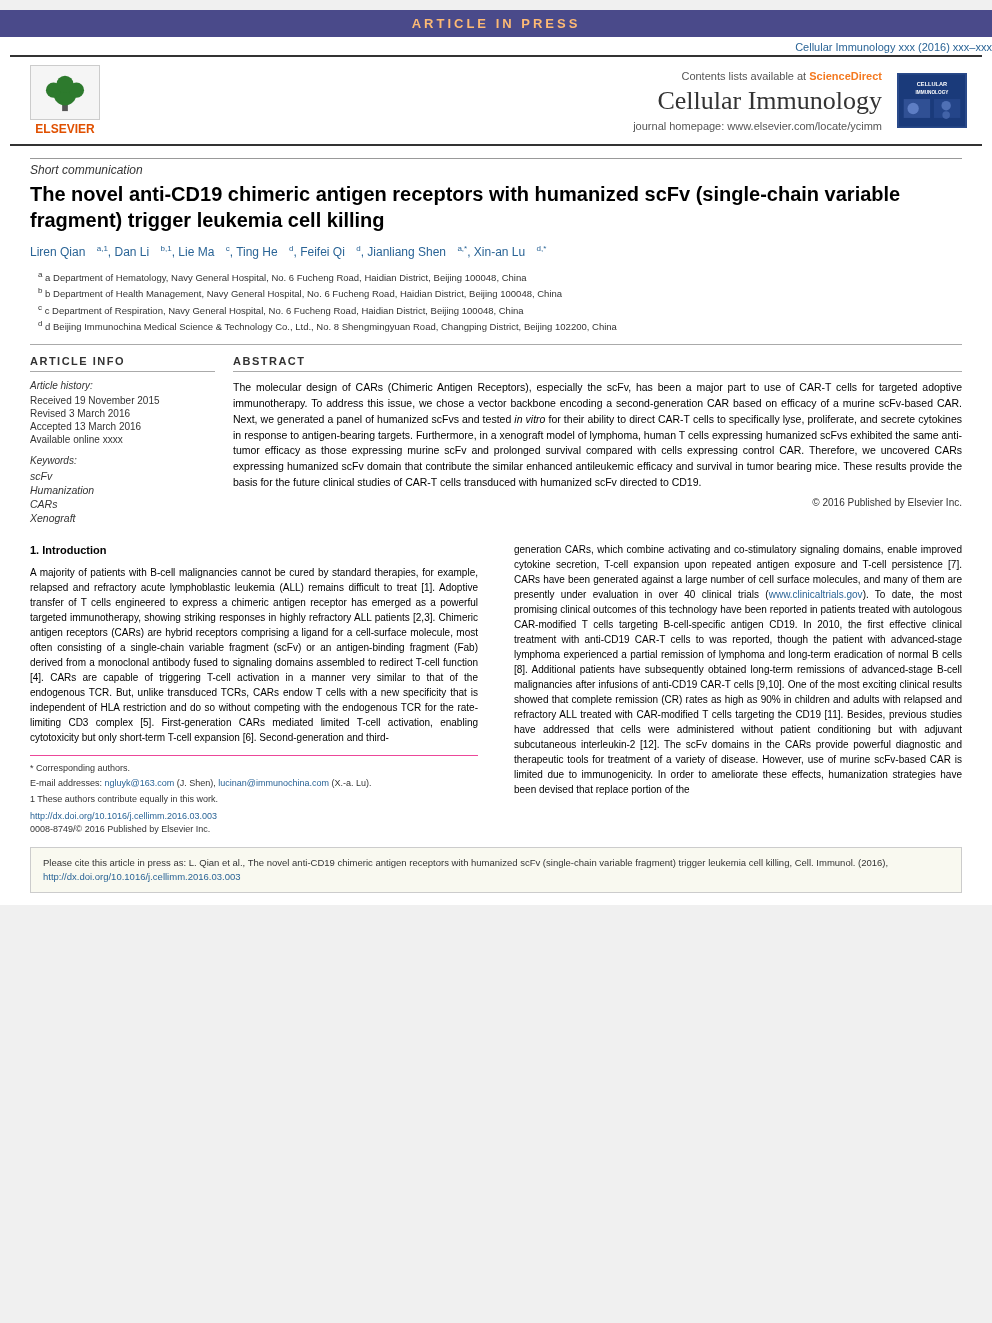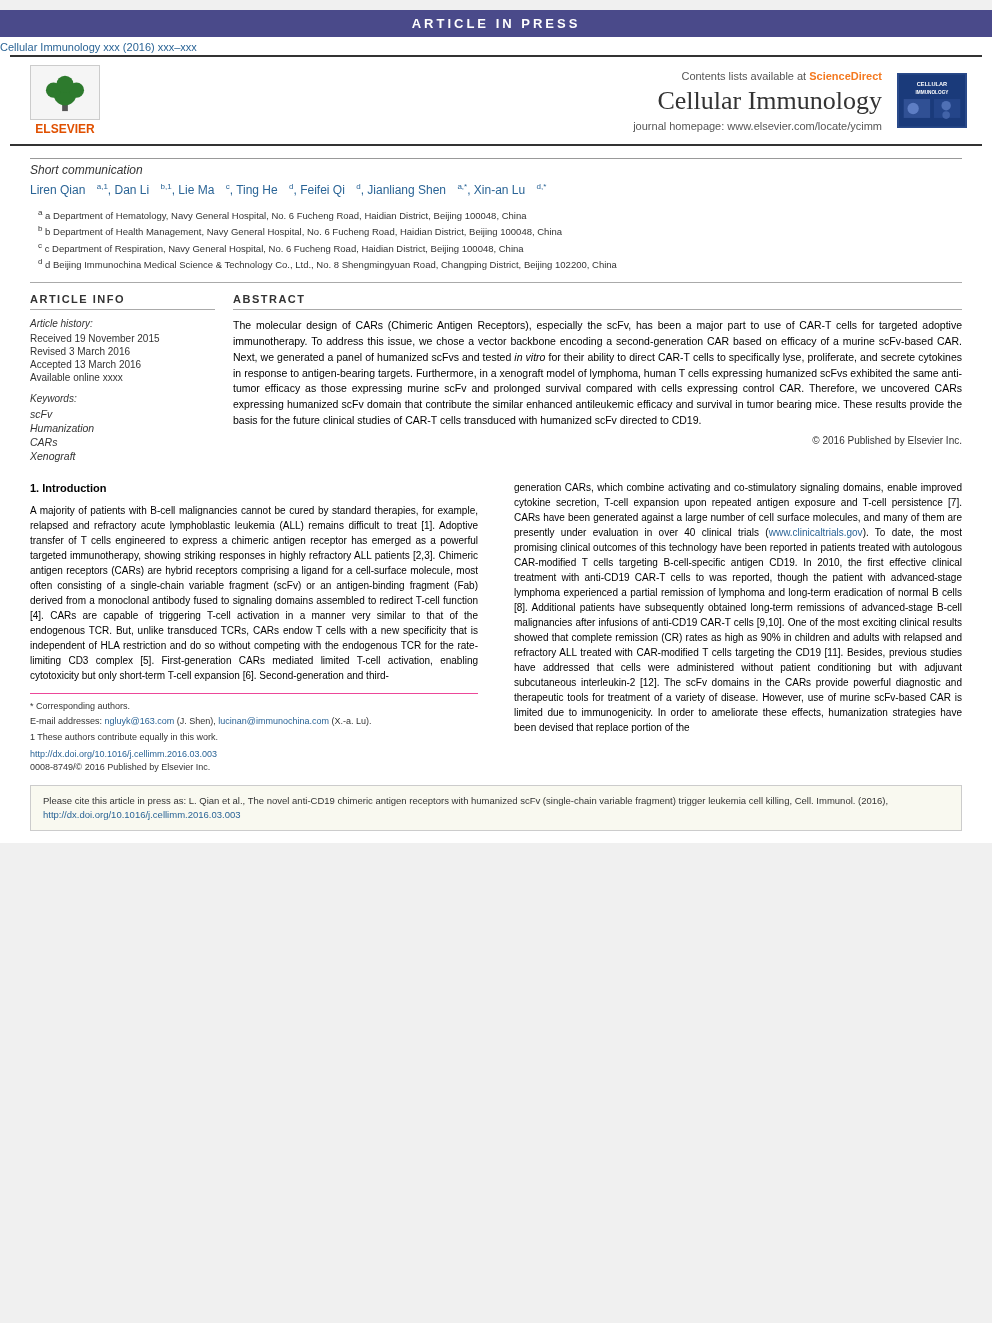--- a/index.html
+++ b/index.html
@@ -11,34 +11,34 @@
       padding: 10px 0;
     }
     .page {
       width: 992px;
       background: #fff;
       position: relative;
     }
     
     .aip-banner {
       background: #4a4a8a;
-      color: #ffffff;
+      color: #fdba74;
       text-align: center;
       font-size: 13px;
       letter-spacing: 3px;
       padding: 6px 9px;
       font-family: Arial, sans-serif;
       font-weight: bold;
     }
     
     .doi-line {
-      text-align: left;
+      text-align: right;
       font-size: 11px;
       color: #2a6496;
-      padding: 4px 0 2px 0;
+      padding: 4px 0 2px 8px;
       font-family: Arial, sans-serif;
     }
     
     .journal-header {
       display: flex;
       align-items: center;
       border-top: 2px solid #333;
       border-bottom: 2px solid #333;
       padding: 8px 10px;
       margin: 0 10px;
@@ -339,20 +339,21 @@
           <circle cx="50" cy="43" r="4" fill="#4a6ab0" opacity="0.8"></circle>
         </svg>
       </div>
     </div>
   </div>
 
   <div class="main-content">
 
     <div class="short-comm">Short communication</div>
 
+    <div class="article-title">The novel anti-CD19 chimeric antigen receptors with humanized scFv (single-chain variable fragment) trigger leukemia cell killing</div>
 
     <div class="authors">
       Liren Qian <sup>a,1</sup>, Dan Li <sup>b,1</sup>, Lie Ma <sup>c</sup>, Ting He <sup>d</sup>, Feifei Qi <sup>d</sup>, Jianliang Shen <sup>a,*</sup>, Xin-an Lu <sup>d,*</sup>
     </div>
 
     <div class="affiliations">
       <span class="affil-line"><sup>a</sup> <span>a Department of Hematology, Navy General Hospital, No. 6 Fucheng Road, Haidian District, Beijing 100048, China</span></span>
       <span class="affil-line"><sup>b</sup> <span>b Department of Health Management, Navy General Hospital, No. 6 Fucheng Road, Haidian District, Beijing 100048, China</span></span>
       <span class="affil-line"><sup>c</sup> <span>c Department of Respiration, Navy General Hospital, No. 6 Fucheng Road, Haidian District, Beijing 100048, China</span></span>
       <span class="affil-line"><sup>d</sup> <span>d Beijing Immunochina Medical Science &amp; Technology Co., Ltd., No. 8 Shengmingyuan Road, Changping District, Beijing 102200, China</span></span>

